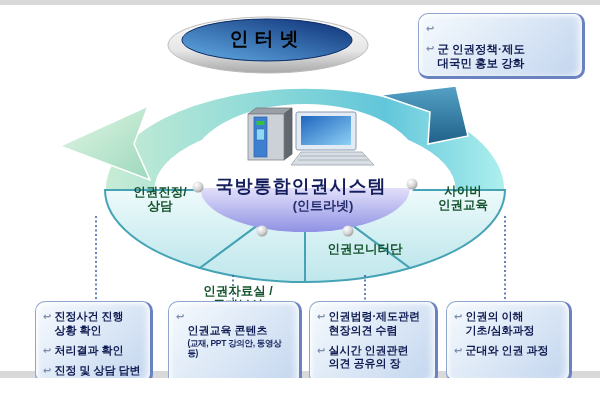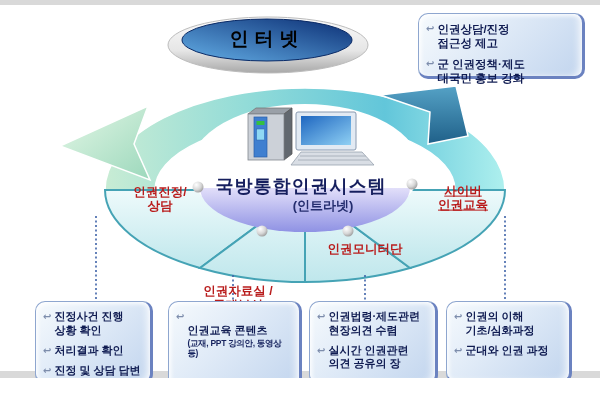--- a/index.html
+++ b/index.html
@@ -9,21 +9,21 @@
   }
   .edge-strip{position:absolute;left:0;width:600px;background:#d9d9d9;}
   .edge-strip.top{top:0;height:5px;}
   .edge-strip.bottom{bottom:0;height:7px;}
   svg{position:absolute;left:0;top:0;}
   .lbl{position:absolute;transform:translate(-50%,-50%);text-align:center;
        white-space:pre-line;font-weight:bold;color:#0d1636;}
   .internet-text{font-size:19px;letter-spacing:6px;color:#000;}
   .hub-title{font-size:18px;color:#161f5e;letter-spacing:1px;}
   .hub-sub{font-size:13px;color:#242d6e;}
-  .sector-lbl{font-size:12.5px;line-height:1.15;color:#b91c1c;}
+  .sector-lbl{font-size:12.5px;line-height:1.15;color:#14532d;}
   .info-box{
     position:absolute;box-sizing:border-box;border-radius:10px;
     background:linear-gradient(135deg,#f6fafd 0%,#dfeaf7 45%,#c2d5ee 100%);
     border:1px solid #8ea6cf;border-right:3px solid #6b82c0;border-bottom:3px solid #6b82c0;
     box-shadow:inset -7px -2px 9px -5px #ffffff, inset 2px 2px 4px rgba(255,255,255,.9);
     padding:8px 5px 4px 6px;
   }
   .bullet-row{display:flex;align-items:flex-start;margin-bottom:6px;}
   .bullet{flex:0 0 auto;color:#7d8dac;font-size:10px;font-weight:bold;margin:0 3px 0 1px;line-height:14px;}
   .bullet-text{font-size:11px;font-weight:bold;color:#101c52;line-height:1.25;white-space:pre-line;}
@@ -135,28 +135,26 @@
   <div class="lbl internet-text" style="left:267px;top:39px;">인터넷</div>
 
   <div class="lbl hub-title" style="left:301px;top:186px;">국방통합인권시스템</div>
   <div class="lbl hub-sub" style="left:301px;top:206px;margin-left:22px;">(인트라넷)</div>
 
   <div class="lbl sector-lbl" style="left:160px;top:199px;">인권진정/
 상담</div>
   <div class="lbl sector-lbl" style="left:238px;top:250px;margin-top:48px;">인권자료실 /
 통계분석</div>
   <div class="lbl sector-lbl" style="left:365px;top:249px;">인권모니터단</div>
-  <div class="lbl sector-lbl" style="left:463px;top:198px;text-decoration:underline;">사이버
+  <div class="lbl sector-lbl" style="left:463px;top:198px;">사이버
 인권교육</div>
 
   <div class="info-box benefits" style="left:418px;top:13px;width:167px;height:66px;">
     <div class="bullet-row">
       <span class="bullet">↩</span>
-      <span class="bullet-text">인권상담/진정
-접근성 제고</span>
     </div>
     <div class="bullet-row">
       <span class="bullet">↩</span>
       <span class="bullet-text">군 인권정책·제도
 대국민 홍보 강화</span>
     </div>
   </div>
 
   <div class="info-box" style="left:35px;top:301px;width:118px;height:83px;">
     <div class="bullet-row">

